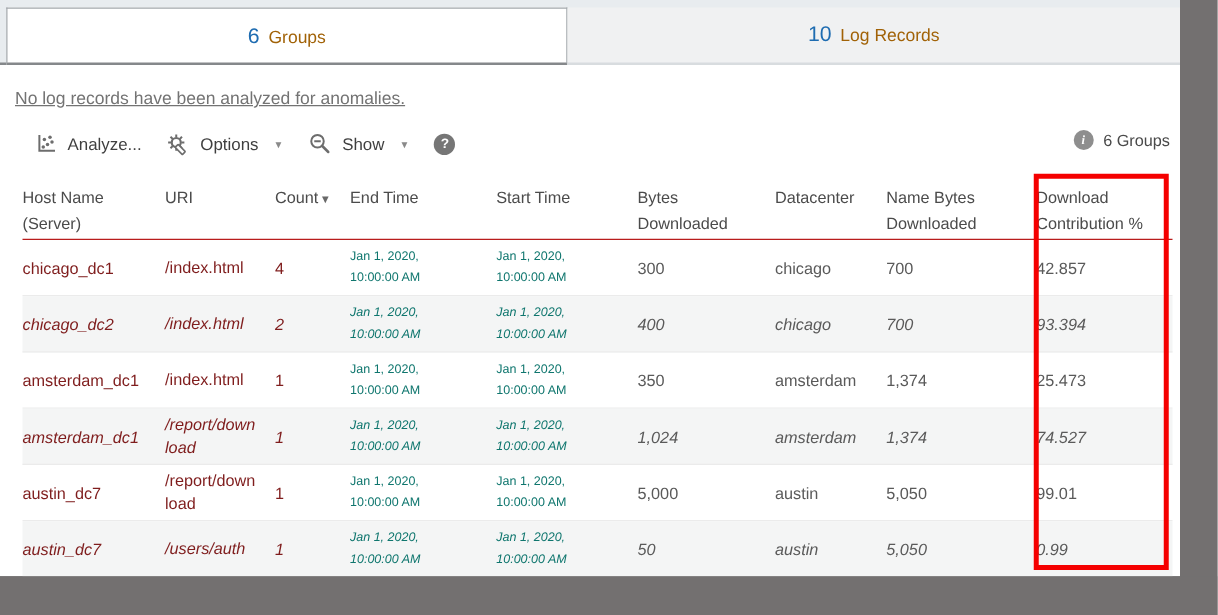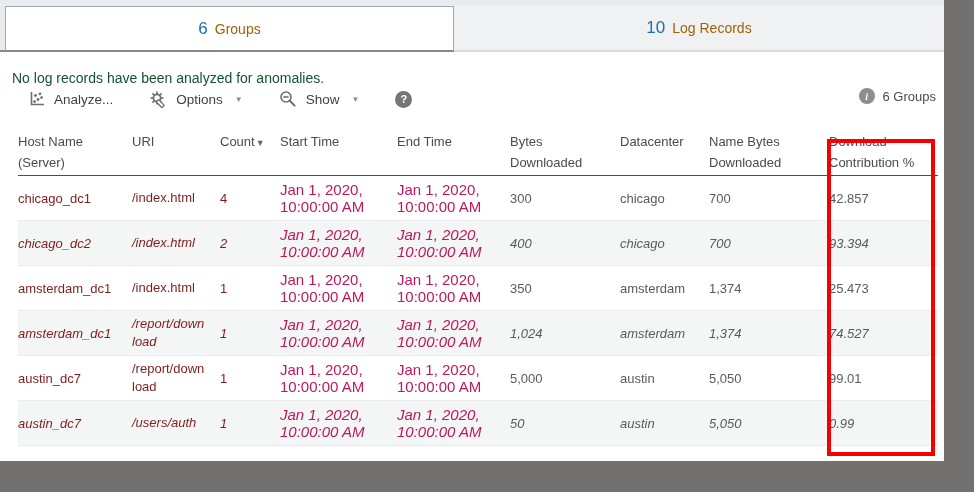--- a/index.html
+++ b/index.html
@@ -29,26 +29,26 @@
     border:1px solid #a3a8ac; border-bottom:2px solid #85888b;
   }
   .tab.inactive {
     flex:1; background:#f0f1f2;
     border-bottom:2px solid #d8dcdf;
   }
   .tab .num { font-size:17px; color:#1e6cb1; }
   .tab .lbl { font-size:14px; color:#a16207; }
   
   .message {
-    margin:18px 0 0 12px; font-size:14px; color:#14532d;
+    margin:18px 0 0 12px; font-size:14px; color:#737373;text-decoration:underline;
   }
   
   .toolbar {
-    position:relative; padding-left:28px;
-    display:flex; align-items:center; gap:36px;
+    position:relative; margin-top:16px; padding-left:28px;
+    display:flex; align-items:center; gap:20px;
     font-size:13.5px; color:#3f3f3f; height:26px;
   }
   .tool { display:flex; align-items:center; gap:8px; cursor:pointer; }
   .caret { font-size:8px; color:#8a8a8a; margin-left:4px; }
   .icon-svg { display:block; }
   .help-circle, .info-circle {
     display:inline-flex; align-items:center; justify-content:center;
     border-radius:50%; color:#ffffff; font-weight:bold;
   }
   .help-circle { width:17px; height:17px; background:#767676; font-size:11px; }
@@ -75,21 +75,21 @@
   .sort-arrow { font-size:9px; color:#696969; margin-left:1px; }
   .tr {
     height:45px; align-items:center;
     border-bottom:1px solid #ebebeb;
     font-size:13px;
   }
   .tr.even { background:#f4f5f5;font-style:italic; }
   .td { padding-right:14px; }
   a.link { color:#7f1d1d; text-decoration:none; cursor:pointer; }
   .td.uri { word-break:break-all; line-height:18px; }
-  .td.time { color:#be185d; font-size:15px; line-height:17px; white-space:pre-line; }
+  .td.time { color:#0f766e; font-size:10px; line-height:17px; white-space:pre-line; }
   .td.val { color:#5a5a5a; }
   
   .annotation {
     position:absolute; left:827px; top:139px; width:108px; height:317px;
     border:4px solid #f50000; z-index:10; pointer-events:none;
   }
   
   .strip-right { position:absolute; left:944px; top:0; width:30px; height:492px; background:#737070; }
   .strip-bottom { position:absolute; left:0; top:461px; width:974px; height:31px; background:#737070; }
 </style>
@@ -167,22 +167,22 @@
       <span>6 Groups</span>
     </div>
   </div>
 
   <div class="table">
     <div class="thead-row">
       <div class="th">Host Name
 (Server)</div>
       <div class="th">URI</div>
       <div class="th"><span>Count</span><span class="sort-arrow">▼</span></div>
+      <div class="th">End Time</div>
       <div class="th">Start Time</div>
-      <div class="th">End Time</div>
       <div class="th">Bytes
 Downloaded</div>
       <div class="th">Datacenter</div>
       <div class="th">Name Bytes
 Downloaded</div>
       <div class="th">Download
 Contribution %</div>
     </div>
 
     <div class="tr odd">

